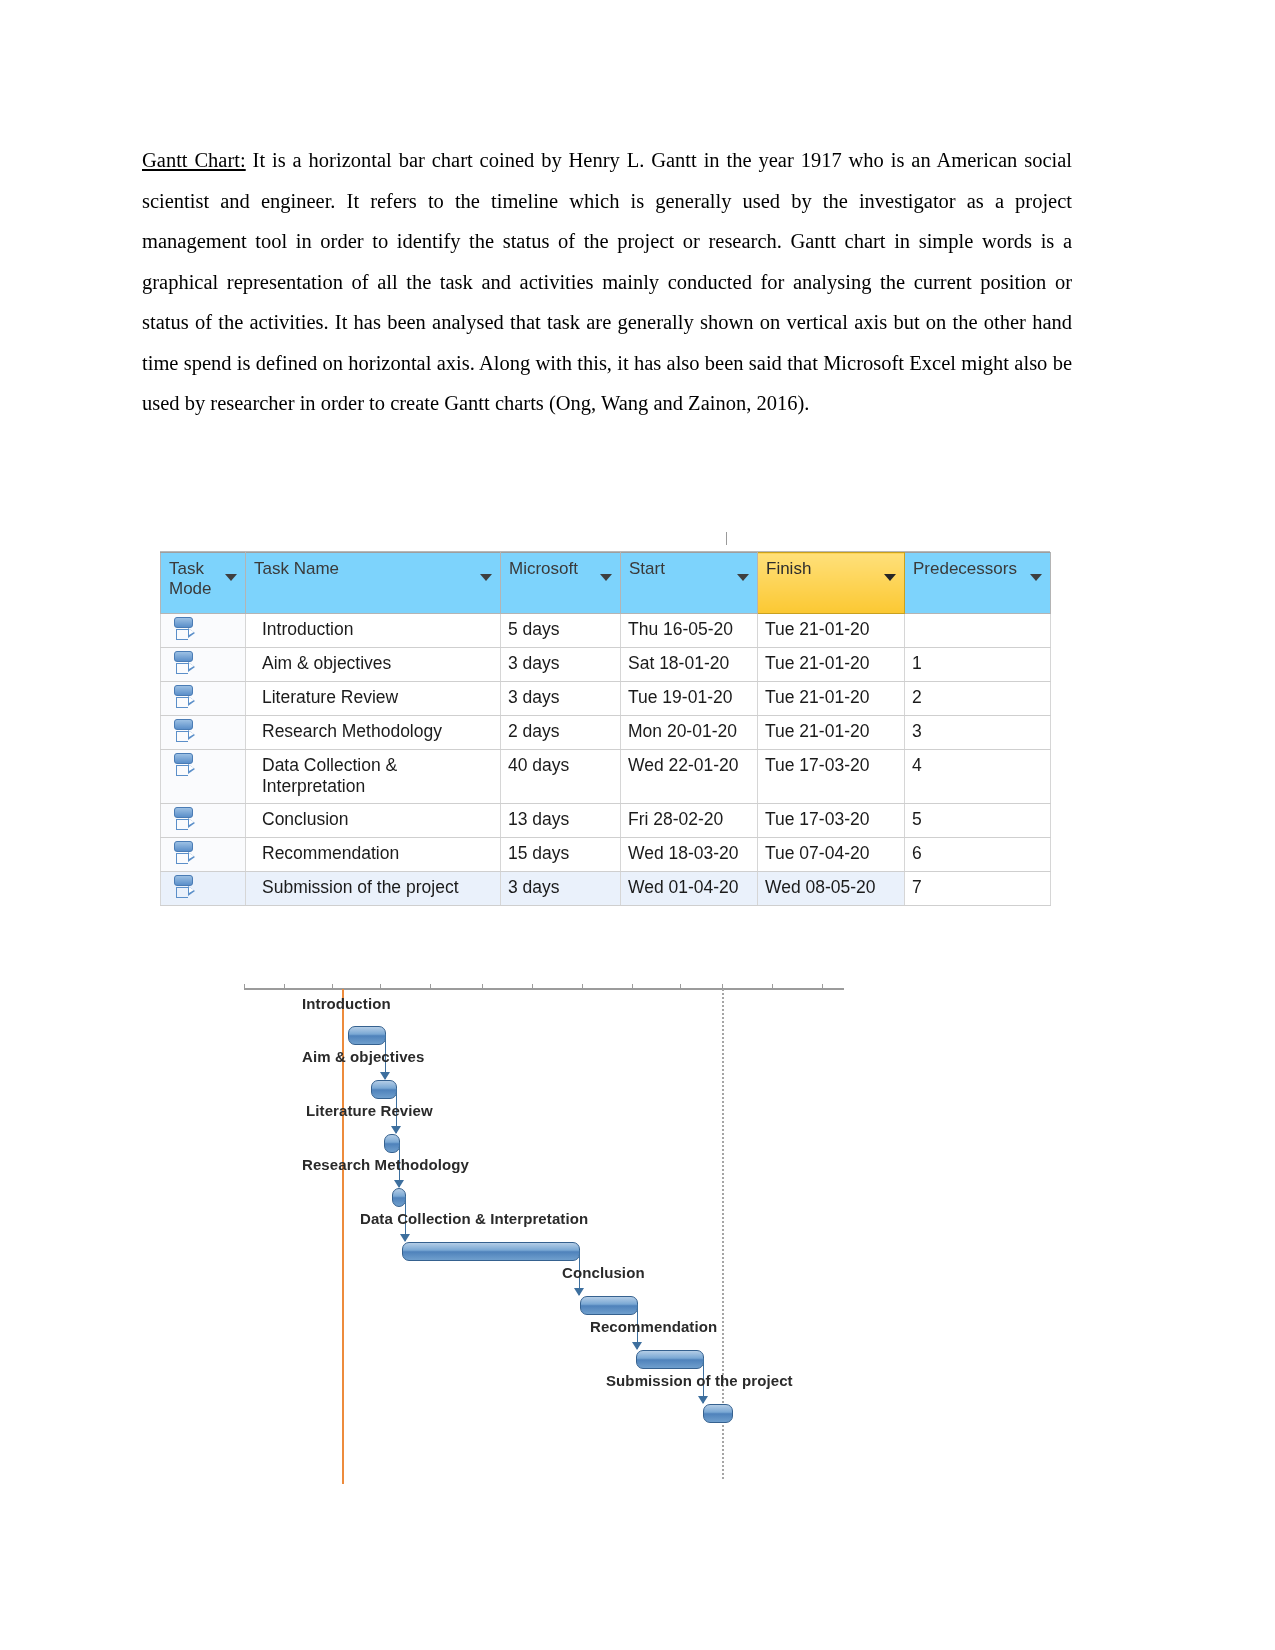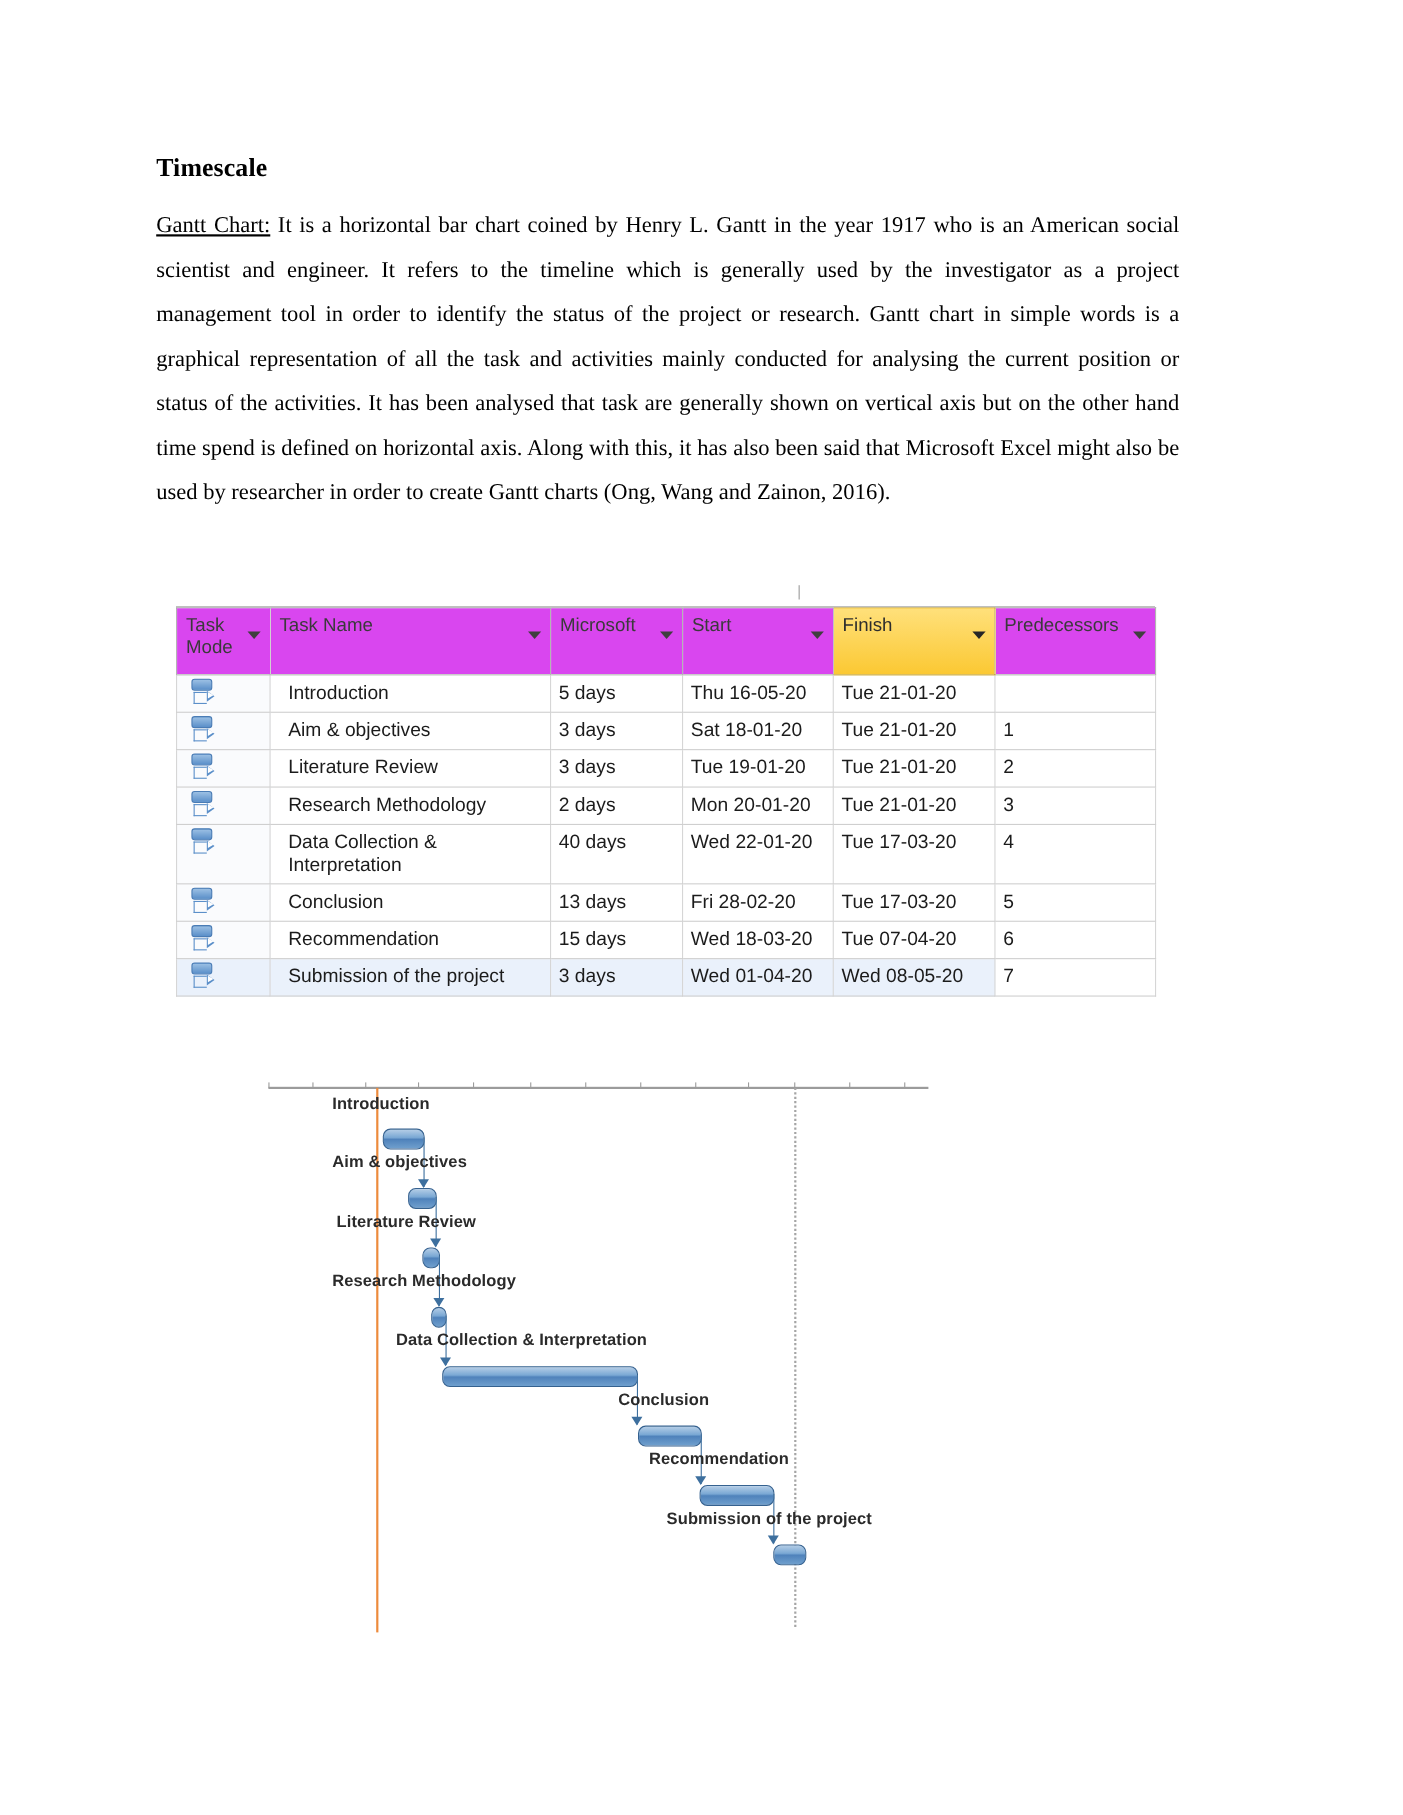--- a/index.html
+++ b/index.html
@@ -70,21 +70,21 @@
     table-layout:fixed;
   }
   table.grid col.c-mode{width:85px;}
   table.grid col.c-name{width:255px;}
   table.grid col.c-dur{width:120px;}
   table.grid col.c-start{width:137px;}
   table.grid col.c-finish{width:147px;}
   table.grid col.c-pred{width:146px;}
 
   table.grid th{
-    background:#d946ef;
+    background:#7dd3fc;
     border:1px solid #b4b4b4;
     border-top:1px solid #9e9e9e;
     font-weight:normal;
     font-size:17px;
     color:#3a3a3a;
     text-align:left;
     padding:6px 8px 8px 8px;
     vertical-align:top;
     height:46px;
     position:relative;
@@ -227,21 +227,20 @@
     border-right:5px solid transparent;
     border-top:8px solid #3d6f9e;
   }
 </style>
 </head>
 <body>
 
 <div class="page">
 
   <div class="doc-body">
-    <h1 class="heading">Timescale</h1>
     <p class="para"><span class="lead">Gantt Chart:</span><span> It is a horizontal bar chart coined by Henry L. Gantt in the year 1917 who is an American social scientist and engineer. It refers to the timeline which is generally used by the investigator as a project management tool in order to identify the status of the project or research. Gantt chart in simple words is a graphical representation of all the task and activities mainly conducted for analysing the current position or status of the activities. It has been analysed that task are generally shown on vertical axis but on the other hand time spend is defined on horizontal axis. Along with this, it has also been said that Microsoft Excel might also be used by researcher in order to create Gantt charts (Ong, Wang and Zainon, 2016).</span></p>
   </div>
 
   <div class="proj-table">
     <div class="tbl-topbar"></div>
     <table class="grid">
       <colgroup>
         <col class="c-mode">
           <col class="c-name">
           <col class="c-dur">

